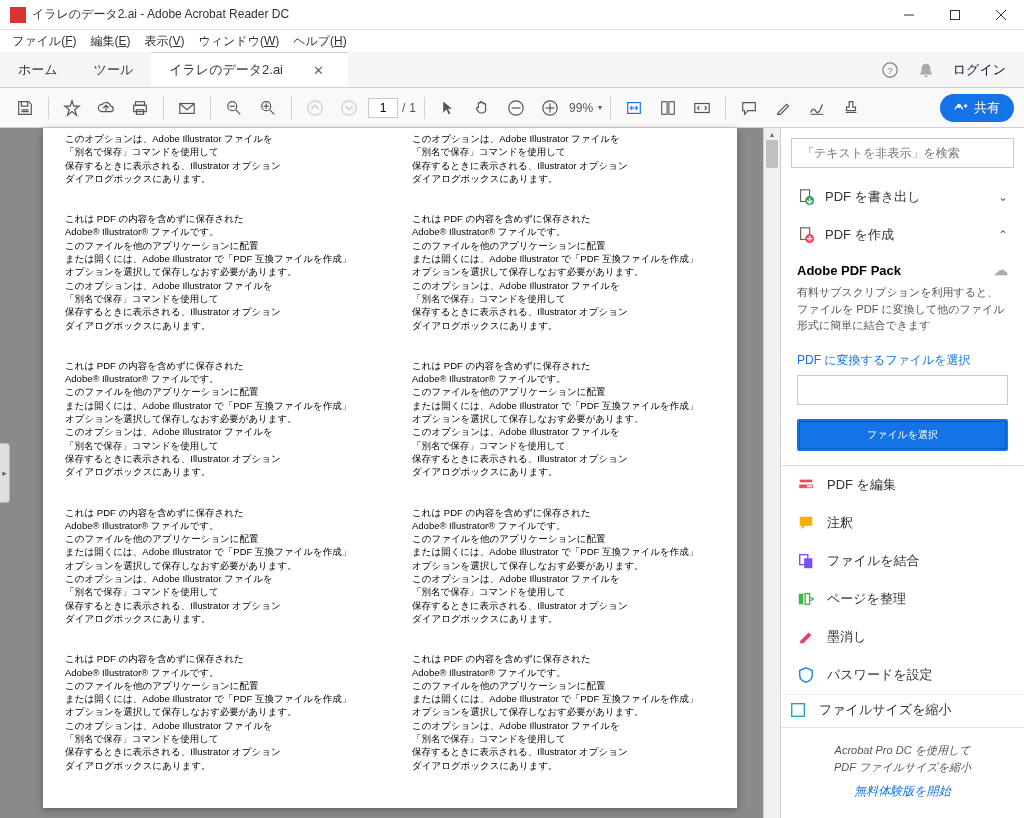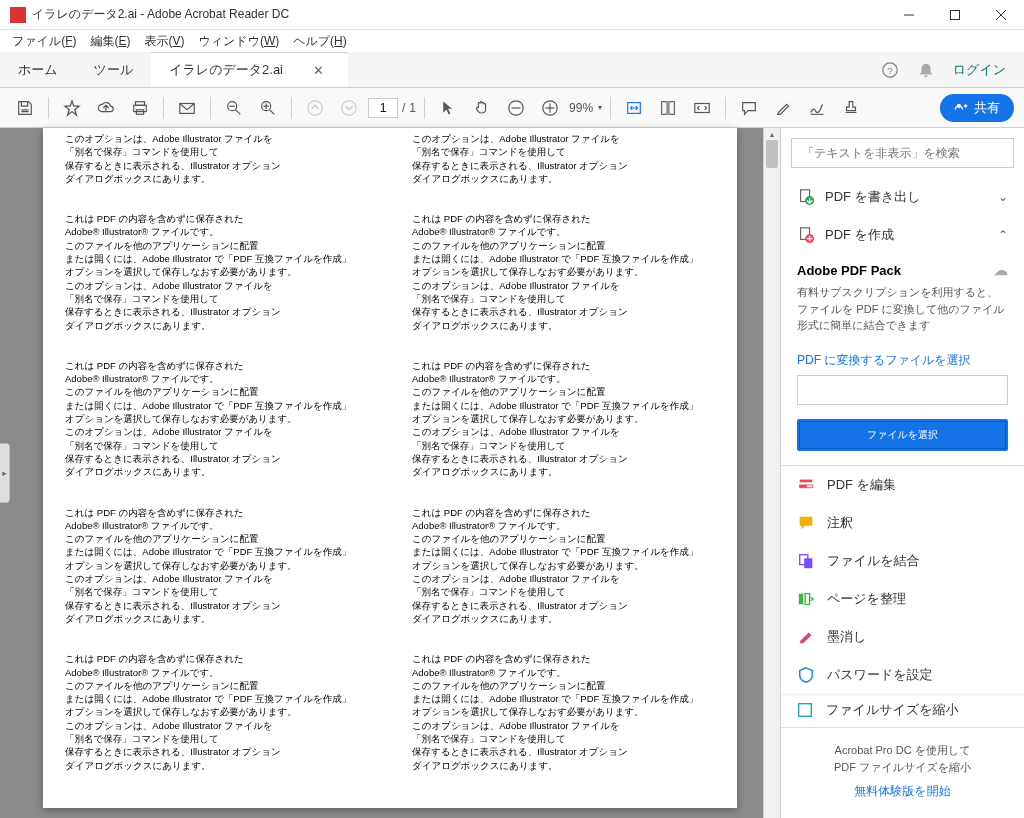--- a/index.html
+++ b/index.html
@@ -18,21 +18,21 @@
 .menubar-item u { text-decoration: underline; }
 
 
 .tabbar { height: 36px; display: flex; align-items: center; background: #f5f5f5; border-bottom: 1px solid #d0d0d0; }
 .tab-home { padding: 0 18px; font-size: 13px; color: #333; height: 100%; display: flex; align-items: center; }
 .tab-doc { padding: 0 24px 0 18px; font-size: 13px; color: #333; height: 100%; display: flex; align-items: center; gap: 30px; background: #fff; border-top: 1px solid #d0d0d0; }
 .tab-close { font-size: 13px; color: #666; }
 .tab-spacer { flex: 1; }
 .tab-right { display: flex; align-items: center; gap: 18px; padding-right: 18px; }
 .tab-right-icon { width: 18px; height: 18px; display: flex; align-items: center; justify-content: center; color: #888; }
-.login { font-size: 13px; color: #0f766e; }
+.login { font-size: 13px; color: #0f172a; }
 
 
 .toolbar { height: 40px; display: flex; align-items: center; gap: 4px; padding: 0 10px; border-bottom: 1px solid #d0d0d0; background: #f9f9f9; }
 .tb-btn { width: 30px; height: 30px; display: flex; align-items: center; justify-content: center; color: #555; border-radius: 2px; }
 .tb-sep { width: 1px; height: 22px; background: #d0d0d0; margin: 0 4px; }
 .tb-pg { display: flex; align-items: center; gap: 4px; font-size: 12px; color: #555; }
 .tb-pg input { width: 30px; height: 20px; text-align: center; border: 1px solid #ccc; font-size: 12px; }
 .tb-zoom { display: flex; align-items: center; gap: 2px; font-size: 12px; color: #555; }
 .tb-spacer { flex: 1; }
 .share-btn { background: #1473e6; color: #fff; border-radius: 16px; padding: 5px 14px; display: flex; align-items: center; gap: 6px; font-size: 13px; }
@@ -61,24 +61,24 @@
 .tp-section { padding: 8px 16px 12px; }
 .tp-h1 { font-size: 13px; font-weight: bold; margin-bottom: 6px; display: flex; align-items: center; justify-content: space-between; }
 .tp-cloud { color: #aaa; font-size: 14px; }
 .tp-desc { font-size: 11px; color: #555; line-height: 1.5; }
 .tp-link { color: #1473e6; font-size: 12px; padding: 6px 16px; }
 .tp-inputbox { margin: 0 16px 14px; height: 30px; border: 1px solid #ccc; }
 .tp-primary-btn { margin: 0 16px 14px; height: 32px; border: 2px solid #1473e6; background: #1473e6; color: #fff; display: flex; align-items: center; justify-content: center; font-size: 10px; border-radius: 2px; box-shadow: 0 0 0 1px #0b57c0 inset; }
 .tp-tools { border-top: 1px solid #e0e0e0; }
 .tp-tool { padding: 10px 16px; display: flex; align-items: center; gap: 12px; font-size: 13px; color: #333; cursor: pointer; }
 .tp-tool-icon { width: 18px; height: 18px; }
-.tp-footer { margin-top: auto; border-top: 1px solid #e0e0e0; padding: 14px 10px 18px; text-align: center; }
+.tp-footer { margin-top: auto; border-top: 1px solid #e0e0e0; padding: 14px 10px 18px; text-align: center; font-style: italic; }
 .tp-footer-text { font-size: 11px; color: #555; line-height: 1.5; margin-bottom: 8px; }
 .tp-footer-link { font-size: 12px; color: #1473e6; }
-.tp-cutoff { padding: 6px 15px 0; display:flex; align-items:flex-start; gap:12px; border-top: 1px solid #eee; }
+.tp-cutoff { padding: 6px 8px 0; display:flex; align-items:flex-start; gap:12px; border-top: 1px solid #eee; }
 </style>
 </head>
 <body>
 
 <div class="titlebar">
   <div class="titlebar-left">
     <span class="app-icon"></span>
     <span>イラレのデータ2.ai - Adobe Acrobat Reader DC</span>
   </div>
   <div class="win-controls">

